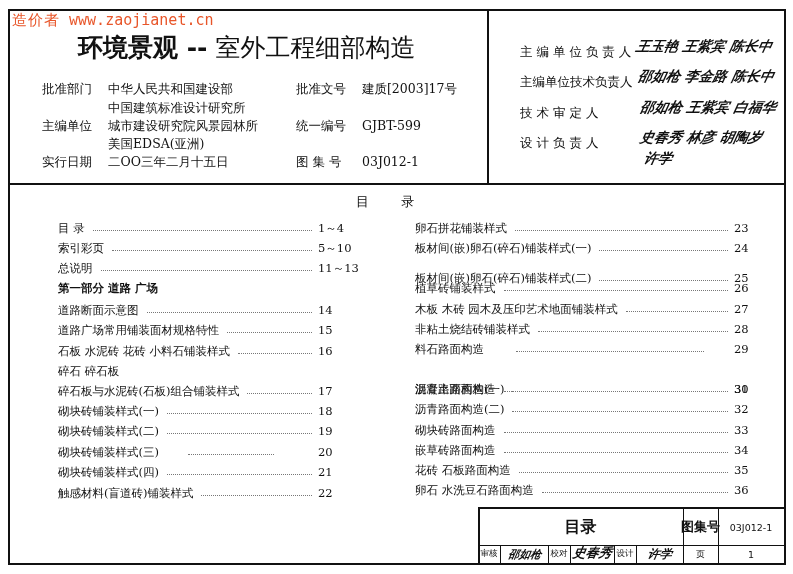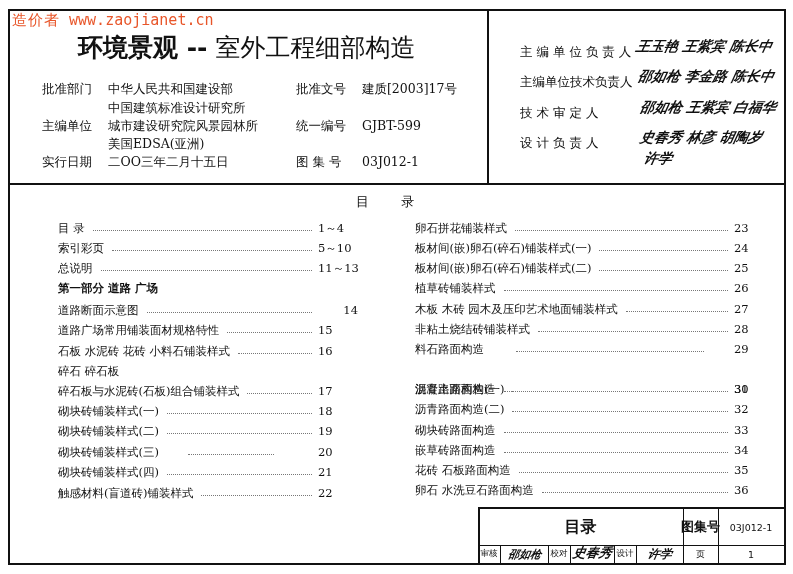--- a/index.html
+++ b/index.html
@@ -107,21 +107,21 @@
   <span class="t">总说明</span>
     <span class="dots"></span>
     <span class="p" style="width:40px;">11～13</span>
 </div>
 <div class="toc-row section" style="left:58px; top:279px; width:300px;">
   <span class="t">第一部分   道路 广场</span>
 </div>
 <div class="toc-row" style="left:58px; top:301px; width:300px;">
   <span class="t">道路断面示意图</span>
     <span class="dots"></span>
-    <span class="p" style="width:40px;text-align:right;">14</span>
+    <span class="p" style="width:40px;">14</span>
 </div>
 <div class="toc-row" style="left:58px; top:321px; width:300px;">
   <span class="t">道路广场常用铺装面材规格特性</span>
     <span class="dots"></span>
     <span class="p" style="width:40px;">15</span>
 </div>
 <div class="toc-row" style="left:58px; top:342px; width:300px;">
   <span class="t">石板 水泥砖   花砖 小料石铺装样式</span>
     <span class="dots"></span>
     <span class="p" style="width:40px;">16</span>
@@ -163,21 +163,21 @@
 <div class="toc-row" style="left:415px; top:219px; width:345px;">
   <span class="t">卵石拼花铺装样式</span>
     <span class="dots"></span>
     <span class="p" style="width:26px;">23</span>
 </div>
 <div class="toc-row" style="left:415px; top:239px; width:345px;">
   <span class="t">板材间(嵌)卵石(碎石)铺装样式(一)</span>
     <span class="dots"></span>
     <span class="p" style="width:26px;">24</span>
 </div>
-<div class="toc-row" style="left:415px; top:259px; width:345px;">
+<div class="toc-row" style="left:415px; top:269px; width:345px;">
   <span class="t">板材间(嵌)卵石(碎石)铺装样式(二)</span>
     <span class="dots"></span>
     <span class="p" style="width:26px;">25</span>
 </div>
 <div class="toc-row" style="left:415px; top:279px; width:345px;">
   <span class="t">植草砖铺装样式</span>
     <span class="dots"></span>
     <span class="p" style="width:26px;">26</span>
 </div>
 <div class="toc-row" style="left:415px; top:300px; width:345px;">

